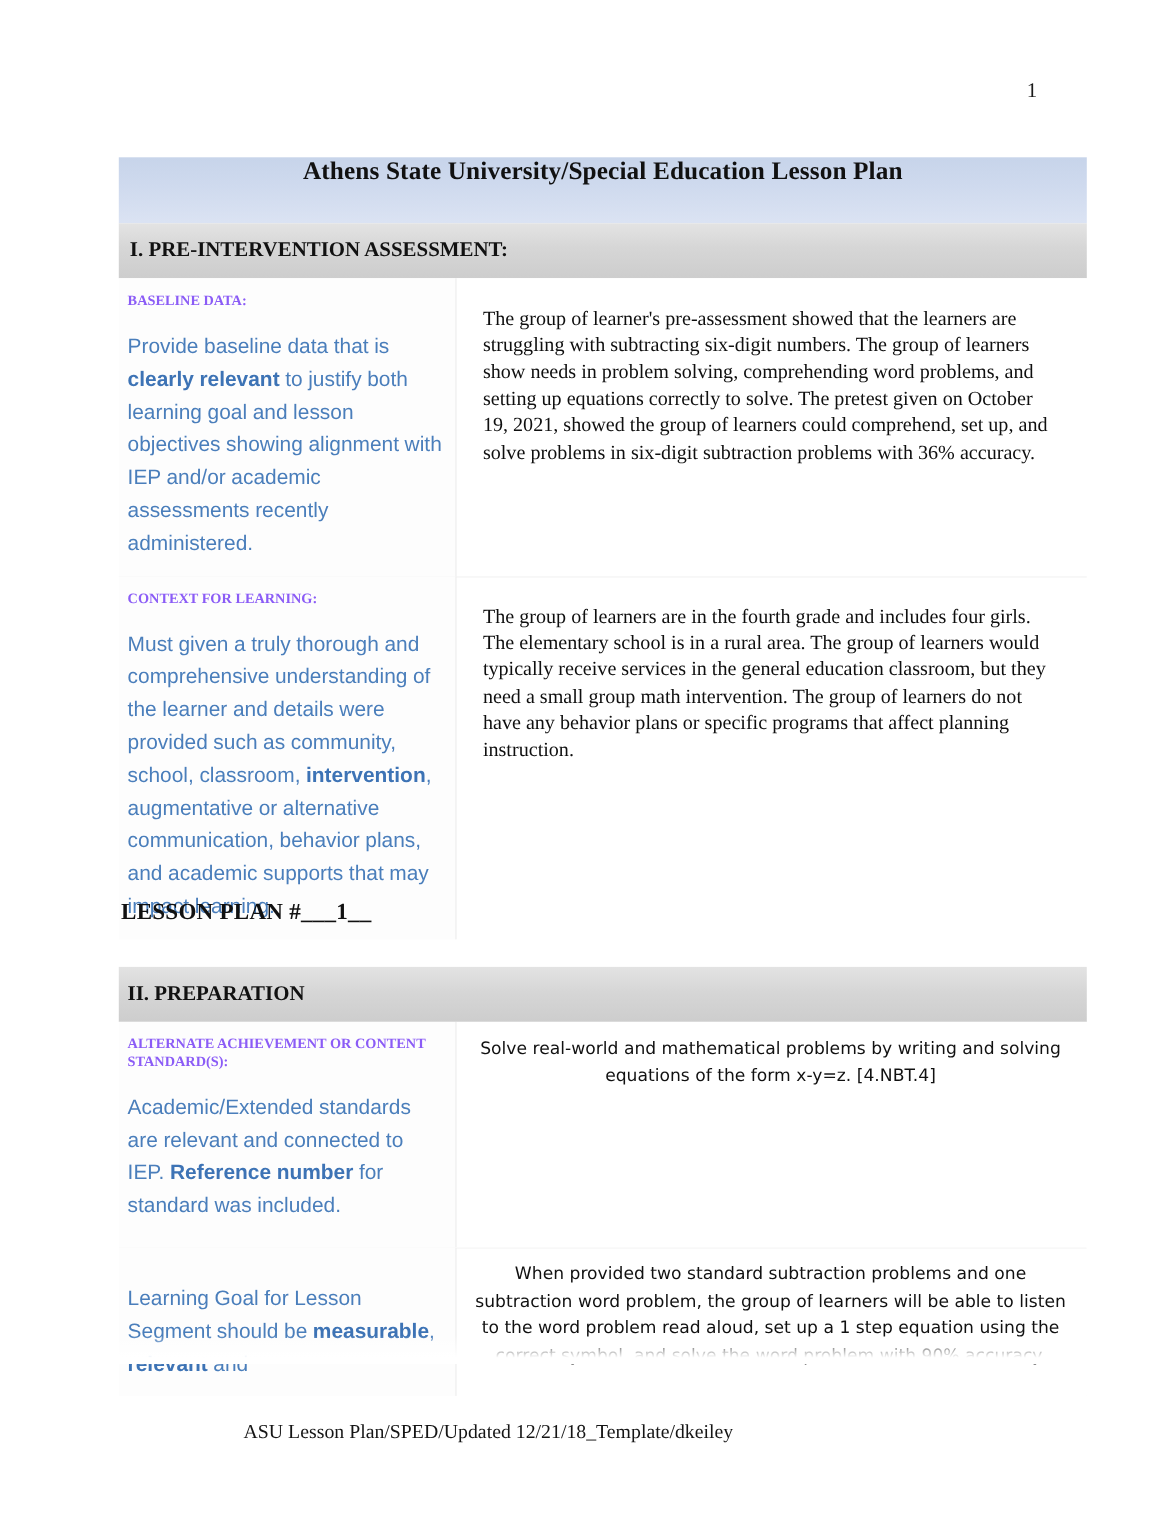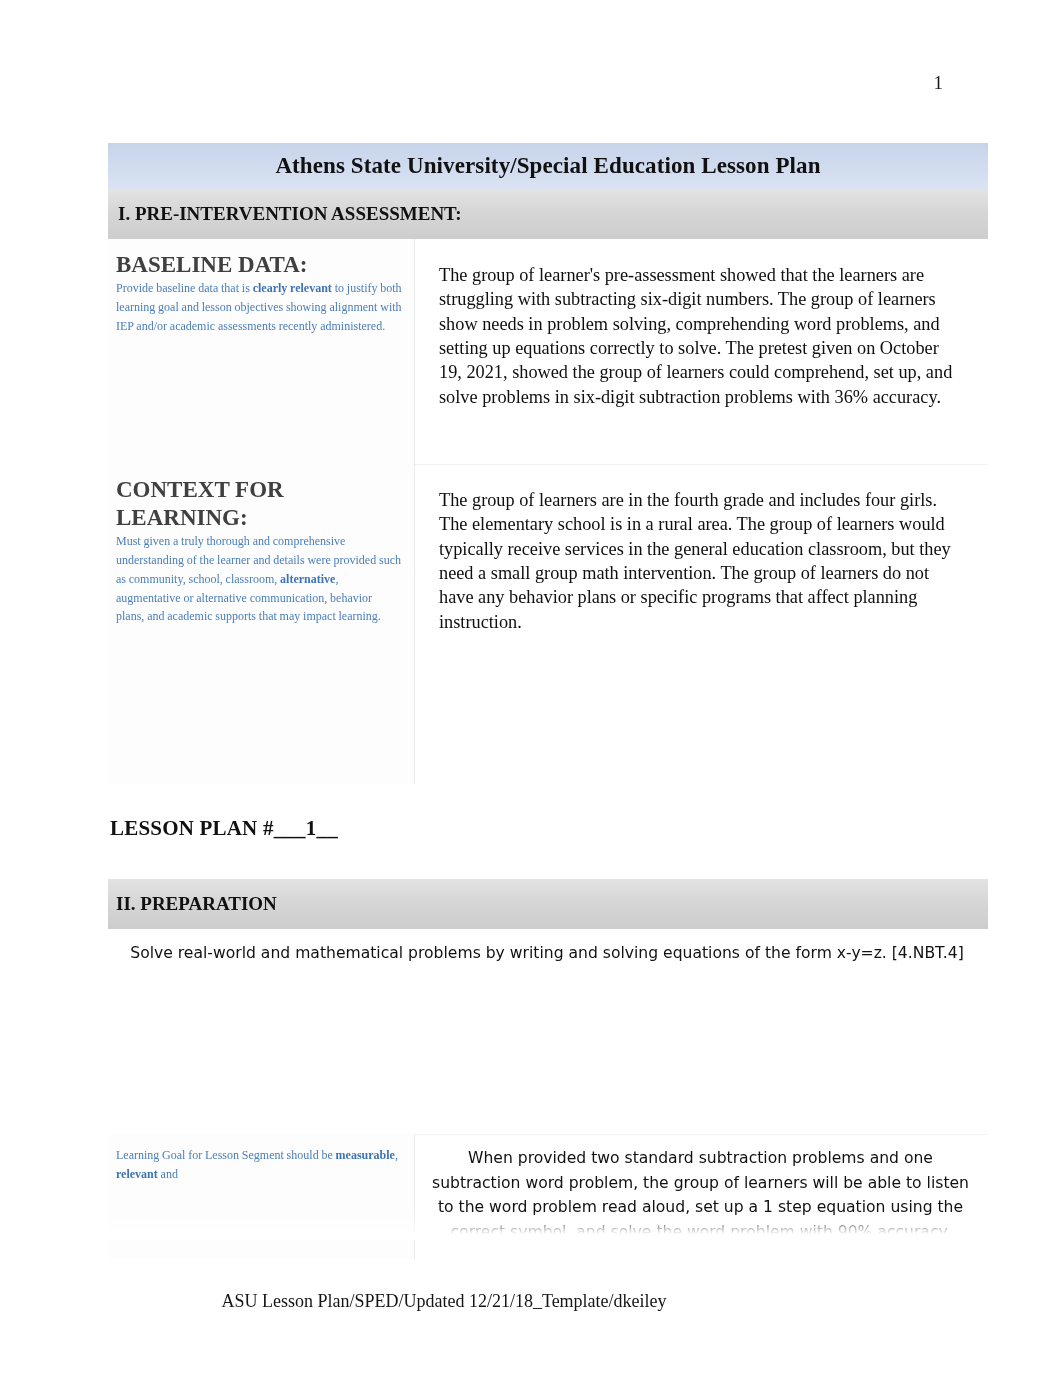--- a/index.html
+++ b/index.html
@@ -39,23 +39,23 @@
     position: absolute;
     left: 108px;
     top: 879px;
     width: 880px;
     filter: blur(0.35px);
   }
 
   
   .title-band {
     background: linear-gradient(180deg, #c7d4ea 0%, #cfdaee 45%, #dbe3f3 100%);
-    height: 46px;
+    height: 60px;
     display: flex;
-    align-items: center;
+    align-items: flex-start;
     justify-content: center;
   }
   .title-band .title-text {
     font-family: "Liberation Serif", serif;
     font-weight: bold;
     font-size: 23px;
     color: #111111;
     letter-spacing: 0.1px;
   }
 
@@ -105,32 +105,33 @@
     flex: 1;
     box-sizing: border-box;
     padding: 12px 14px 14px 12px;
     background: #ffffff;
   }
 
   
   .cell-heading {
     font-family: "Liberation Serif", serif;
     font-weight: bold;
-    font-size: 23px;
-    color: #404040;
+    font-size: 13px;
+    color: #8b5cf6;
     line-height: 1.22;
     margin: 0 0 0 0;
   }
 
   
   .guide {
-    font-family: Liberation Serif, serif;
-    font-size: 12px;
+    font-family: Liberation Sans, sans-serif;
+    font-size: 19px;
     line-height: 1.57;
     color: #4a7ebb;
+    margin-top: 20px;
     word-spacing: -0.2px;
   }
   .guide b { font-weight: bold; color: #3d73b5; }
 
   
   .answer-serif {
     font-family: "Liberation Serif", serif;
     font-size: 18.3px;
     line-height: 1.33;
     color: #0f0f0f;
@@ -213,38 +214,44 @@
     </div>
     <div class="cell-right">
       <p class="answer-serif">The group of learner's pre-assessment showed that the learners are struggling with subtracting six-digit numbers. The group of learners show needs in problem solving, comprehending word problems, and setting up equations correctly to solve. The pretest given on October 19, 2021, showed the group of learners could comprehend, set up, and solve problems in six-digit subtraction problems with 36% accuracy.</p>
     </div>
   </div>
 
   <div class="row row-context">
     <div class="cell-left">
       <div class="cell-heading">CONTEXT FOR LEARNING:</div>
       <div class="guide">
-        <span>Must given a truly thorough and comprehensive understanding of the learner and details were provided such as community, school, classroom, </span><b>alternative</b><span>, augmentative or alternative communication, behavior plans, and academic supports that may impact learning.</span>
+        <span>Must given a truly thorough and comprehensive understanding of the learner and details were provided such as community, school, classroom, </span><b>intervention</b><span>, augmentative or alternative communication, behavior plans, and academic supports that may impact learning.</span>
       </div>
     </div>
     <div class="cell-right">
       <p class="answer-serif">The group of learners are in the fourth grade and includes four girls. The elementary school is in a rural area. The group of learners would typically receive services in the general education classroom, but they need a small group math intervention. The group of learners do not have any behavior plans or specific programs that affect planning instruction.</p>
     </div>
   </div>
 </div>
 
 <div class="lesson-plan-line">LESSON PLAN #___1__</div>
 
 <div class="doc-table-2">
 
   <div class="section-band prep">
     <span class="section-text">II. PREPARATION</span>
   </div>
 
   <div class="row row-standard">
+    <div class="cell-left">
+      <div class="cell-heading">ALTERNATE ACHIEVEMENT OR CONTENT STANDARD(S):</div>
+      <div class="guide">
+        <span>Academic/Extended standards are relevant and connected to IEP. </span><b>Reference number</b><span> for standard was included.</span>
+      </div>
+    </div>
     <div class="cell-right">
       <p class="answer-sans">Solve real-world and mathematical problems by writing and solving equations of the form x-y=z. [4.NBT.4]</p>
     </div>
   </div>
 
   <div class="row row-goal">
     <div class="cell-left">
       <div class="guide">
         <span>Learning Goal for Lesson Segment should be  </span><b>measurable</b><span>, </span><b>relevant</b><span> and</span>
       </div>

